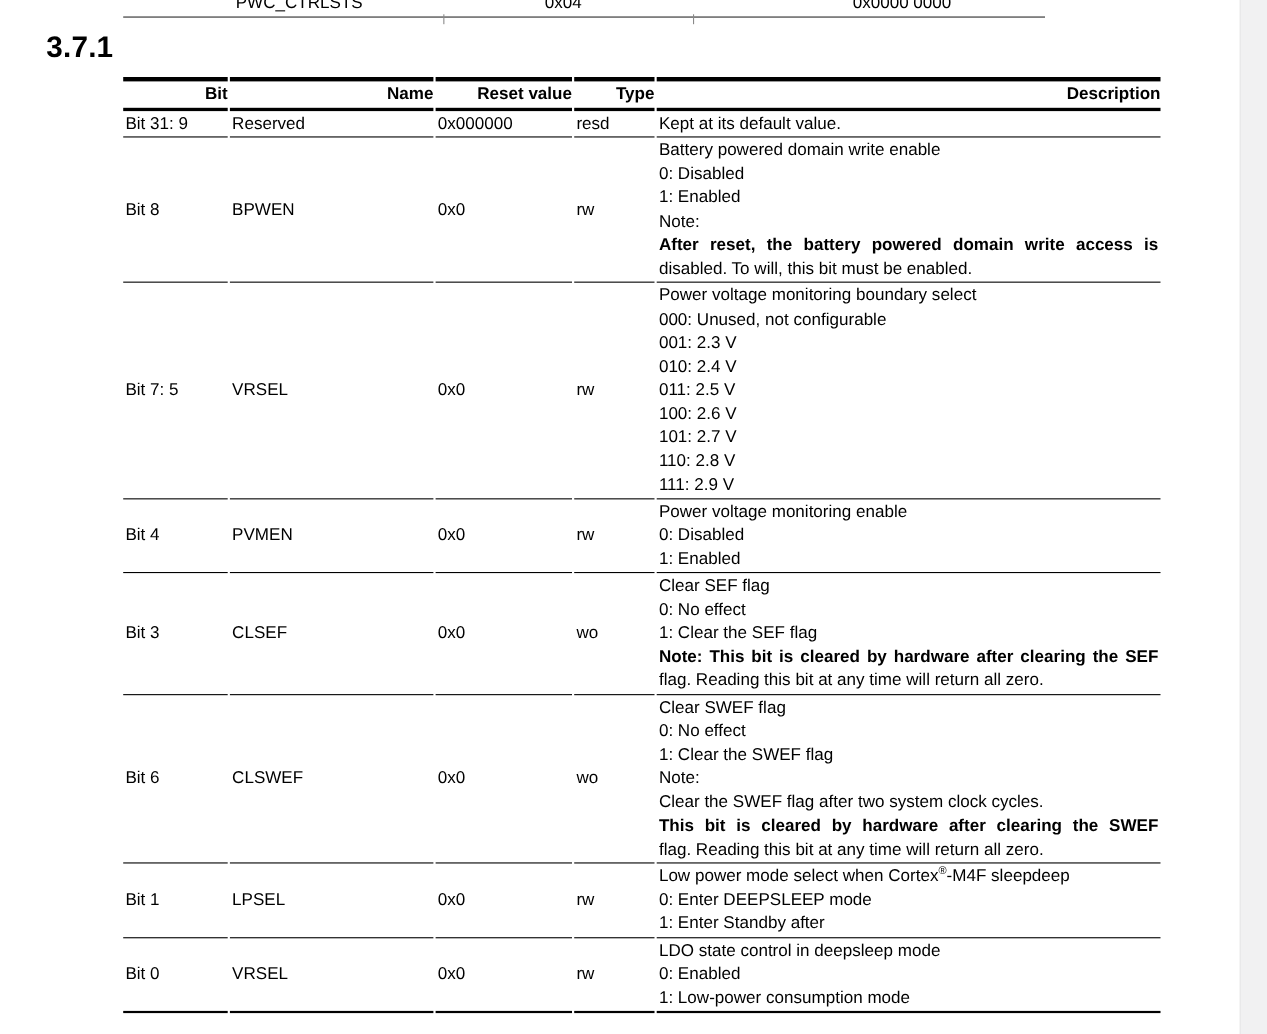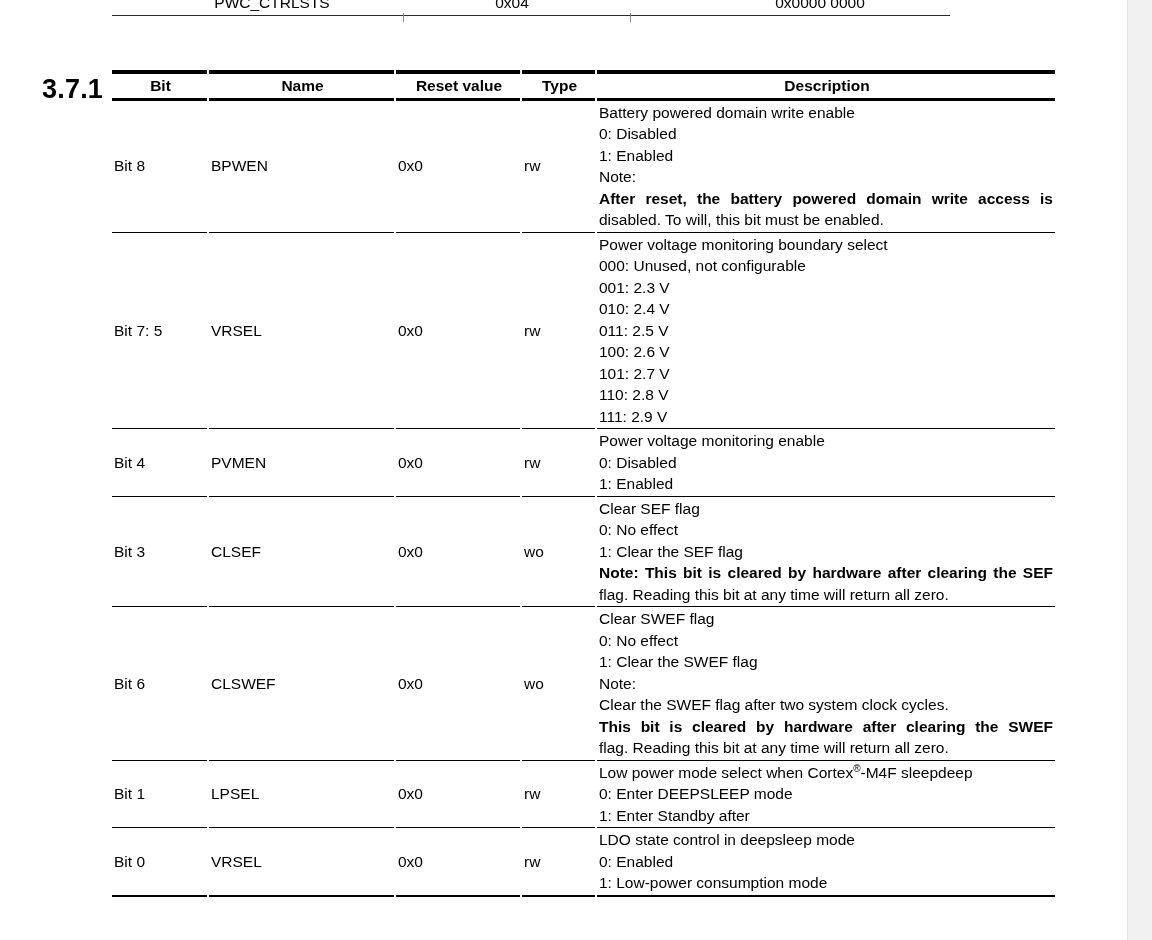--- a/index.html
+++ b/index.html
@@ -30,31 +30,31 @@
   }
   .frag-tick {
     position: absolute; top: 13px; width: 1px; height: 9px; background: #8a8a8a;
   }
   .tick-1 { left: 403px; }
   .tick-2 { left: 630px; }
   
   .heading {
     position: absolute; left: 42px; top: 28px;
     display: flex; font-size: 27px; font-weight: 700;
-    letter-spacing: 0.2px; white-space: nowrap; margin-top: 46px;
+    letter-spacing: 0.2px; white-space: nowrap;
   }
   .heading .hnum { width: 113px; }
   
   .reg-table {
     position: absolute; left: 110px; top: 70px;
     border-collapse: separate; border-spacing: 2px 0;
     font-size: 15.5px; line-height: 21.5px; table-layout: fixed;
   }
   .reg-table th {
-    font-weight: 700; text-align: center;
+    font-weight: 700; text-align: right;
     padding: 1px 0 1px 2px;
     border-top: 4px solid #000; border-bottom: 3px solid #000;
     white-space: nowrap;
   }
   .reg-table td {
     padding: 1px 0 1px 2px;
     border-bottom: 1.5px solid #000;
     vertical-align: middle;
   }
   .reg-table td.c-desc { vertical-align: top; padding: 1px 2px; }
@@ -93,20 +93,29 @@
     <tr>
       <th>Bit</th>
       <th>Name</th>
       <th>Reset value</th>
       <th>Type</th>
       <th>Description</th>
     </tr>
   </thead>
   <tbody>
       <tr>
+        <td>Bit 31: 9</td>
+        <td>Reserved</td>
+        <td>0x000000</td>
+        <td>resd</td>
+        <td class="c-desc">
+          <div class="desc-line">Kept at its default value.</div>
+        </td>
+      </tr>
+      <tr>
         <td>Bit 8</td>
         <td>BPWEN</td>
         <td>0x0</td>
         <td>rw</td>
         <td class="c-desc">
           <div class="desc-line">Battery powered domain write enable</div>
           <div class="desc-line">0: Disabled</div>
           <div class="desc-line">1: Enabled</div>
           <div class="desc-line">Note:</div>
           <div class="desc-line just">After reset, the battery powered domain write access is</div>

